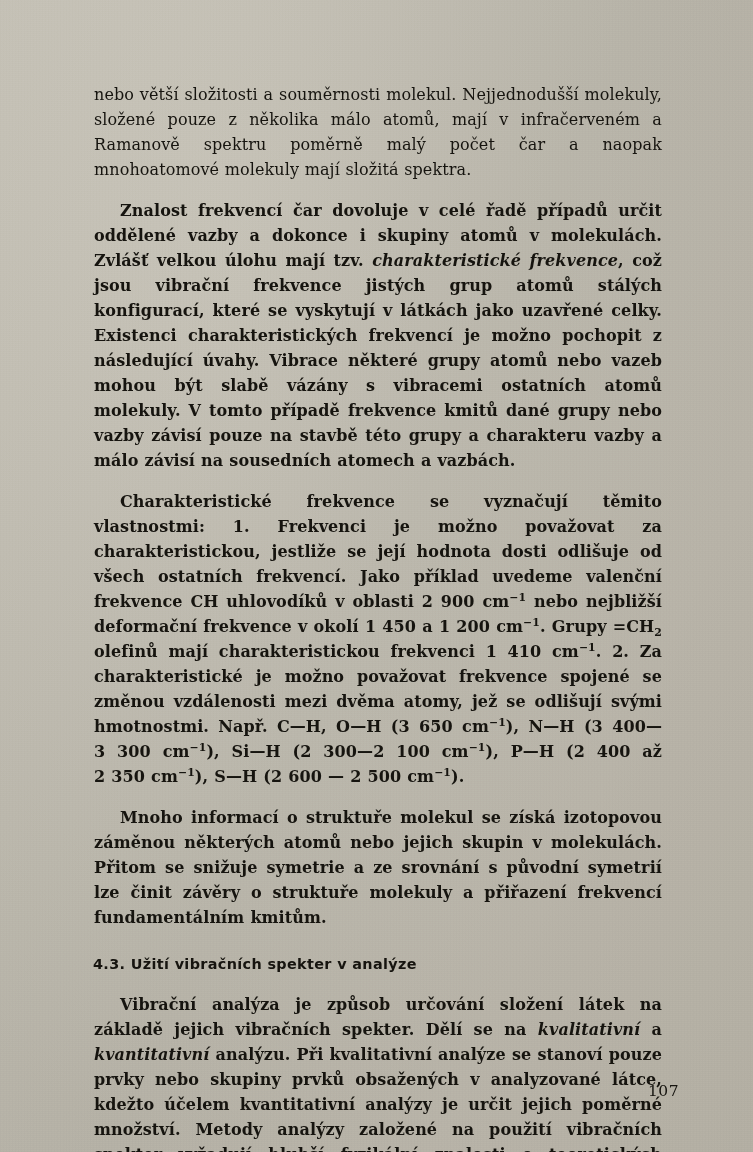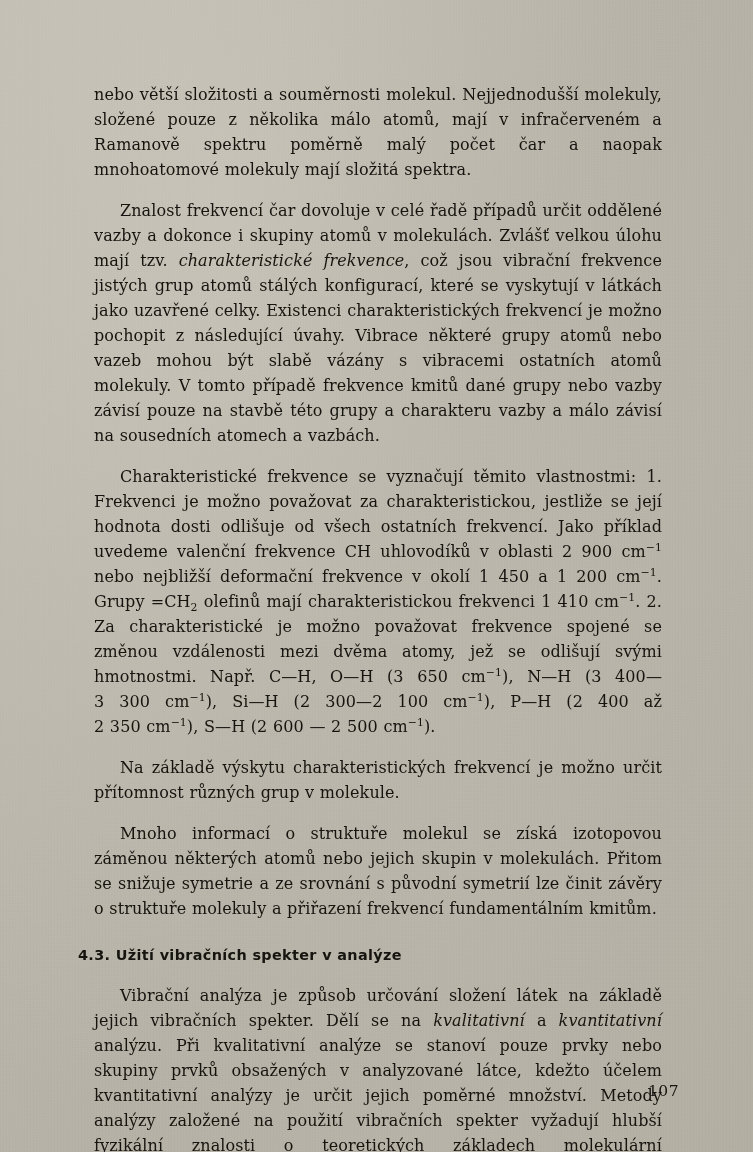--- a/index.html
+++ b/index.html
@@ -42,23 +42,24 @@
     margin: 16px;
     font-size: 16px;
     line-height: 25.0px;
     text-align: justify;
     text-align-last: left;
     letter-spacing: 0.1px;
     word-spacing: 0.4px;
   }
   p.indent {
     text-indent: 26px;
+    font-weight: bold;
   }
   .hdr {
-    margin: 0;
+    margin: 15px;
     font-family: "DejaVu Sans", sans-serif;
     font-size: 14.4px;
     font-weight: bold;
     letter-spacing: 0.35px;
     color: #16140f;
   }
   .sec-gap-before { margin-top: 26px; }
   .sec-gap-after  { margin-top: 20px; }
   i, .ital { font-style: italic; }
   sup { font-size: 0.68em; vertical-align: super; line-height: 0; }
@@ -80,21 +81,20 @@
   <div id="grain"></div>
 
   <div id="content">
 
     <p class="para">nebo větší složitosti a souměrnosti molekul. Nejjednodušší molekuly, složené pouze z několika málo atomů, mají v infračerveném a Ramanově spektru poměrně malý počet čar a naopak mnohoatomové molekuly mají složitá spektra.</p>
 
     <p class="para indent">Znalost frekvencí čar dovoluje v celé řadě případů určit oddělené vazby a dokonce i skupiny atomů v molekulách. Zvlášť velkou úlohu mají tzv. <i>charakteristické frekvence</i>, což jsou vibrační frekvence jistých grup atomů stálých konfigurací, které se vyskytují v látkách jako uzavřené celky. Existenci charakteristických frekvencí je možno pochopit z následující úvahy. Vibrace některé grupy atomů nebo vazeb mohou být slabě vázány s vibracemi ostatních atomů molekuly. V tomto případě frekvence kmitů dané grupy nebo vazby závisí pouze na stavbě této grupy a charakteru vazby a málo závisí na sousedních atomech a vazbách.</p>
 
     <p class="para indent">Charakteristické frekvence se vyznačují těmito vlastnostmi: 1. Frekvenci je možno považovat za charakteristickou, jestliže se její hodnota dosti odlišuje od všech ostatních frekvencí. Jako příklad uvedeme valenční frekvence CH uhlovodíků v oblasti 2&nbsp;900&nbsp;cm<sup>−1</sup> nebo nejbližší deformační frekvence v okolí 1&nbsp;450 a 1&nbsp;200&nbsp;cm<sup>−1</sup>. Grupy =CH<sub>2</sub> olefinů mají charakteristickou frekvenci 1&nbsp;410&nbsp;cm<sup>−1</sup>. 2. Za charakteristické je možno považovat frekvence spojené se změnou vzdálenosti mezi dvěma atomy, jež se odlišují svými hmotnostmi. Např. C—H, O—H (3&nbsp;650&nbsp;cm<sup>−1</sup>), N—H (3&nbsp;400—3&nbsp;300&nbsp;cm<sup>−1</sup>), Si—H (2&nbsp;300—2&nbsp;100&nbsp;cm<sup>−1</sup>), P—H (2&nbsp;400 až 2&nbsp;350&nbsp;cm<sup>−1</sup>), S—H (2&nbsp;600 — 2&nbsp;500&nbsp;cm<sup>−1</sup>).</p>
 
-    <p class="para indent">Na základě výskytu charakteristických frekvencí je možno určit přítomnost různých grup v molekule.</p>
 
     <p class="para indent">Mnoho informací o struktuře molekul se získá izotopovou záměnou některých atomů nebo jejich skupin v molekulách. Přitom se snižuje symetrie a ze srovnání s původní symetrií lze činit závěry o struktuře molekuly a přiřazení frekvencí fundamentálním kmitům.</p>
 
     <h2 class="hdr sec-gap-before">4.3. Užití vibračních spekter v analýze</h2>
 
     <p class="para indent sec-gap-after">Vibrační analýza je způsob určování složení látek na základě jejich vibračních spekter. Dělí se na <i>kvalitativní</i> a <i>kvantitativní</i> analýzu. Při kvalitativní analýze se stanoví pouze prvky nebo skupiny prvků obsažených v analyzované látce, kdežto účelem kvantitativní analýzy je určit jejich poměrné množství. Metody analýzy založené na použití vibračních spekter vyžadují hlubší fyzikální znalosti o teoretických základech molekulární spektroskopie, které jsme naznačili v první části knížky. I přes tyto okolnosti je molekulární vibrační analýza široce používanou</p>
 
   </div>
 
   <div id="folio">107</div>

